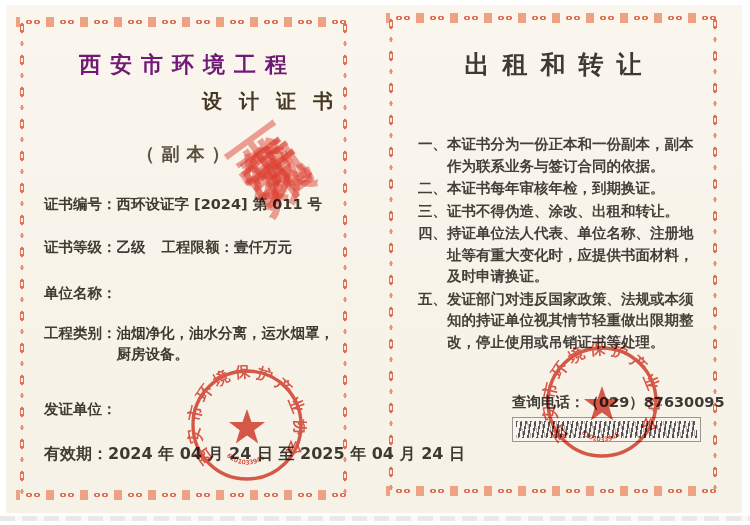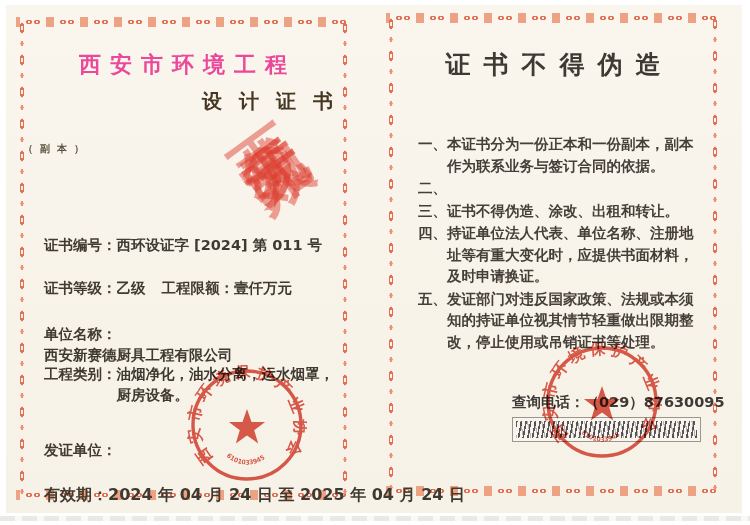--- a/index.html
+++ b/index.html
@@ -33,34 +33,34 @@
     position:absolute;width:10px;
     background-image:
       radial-gradient(ellipse 1.3px 3.4px at 5px 11px,#faf1e4 60%,transparent 74%),
       radial-gradient(ellipse 3.9px 9px at 5px 11px,#e07156 55%,transparent 64%),
       radial-gradient(ellipse 2.5px 3.8px at 5px 26.5px,#ea9176 58%,transparent 68%);
     background-size:10px 32px;background-repeat:repeat-y;
   }
   
   .lp-title1{
     position:absolute;left:16px;top:50px;width:334px;text-align:center;
-    font-size:22px;font-weight:700;letter-spacing:9px;text-indent:9px;color:#ec4899;
+    font-size:22px;font-weight:700;letter-spacing:9px;text-indent:9px;color:#701a75;
   }
   .lp-title2{
     position:absolute;left:16px;top:88px;width:334px;text-align:right;
     font-size:20px;font-weight:700;letter-spacing:17px;text-indent:17px;color:#463723;
   }
   .lp-sub{
-    position:absolute;left:16px;top:142px;width:334px;text-align:left;
-    font-size:10px;font-weight:600;letter-spacing:7px;text-indent:7px;color:#59503f;
+    position:absolute;left:16px;top:142px;width:334px;text-align:center;
+    font-size:18px;font-weight:600;letter-spacing:7px;text-indent:7px;color:#59503f;
     font-family:"DejaVu Serif",serif;
   }
   .field{
     position:absolute;left:44px;width:296px;display:flex;
-    font-size:14.5px;font-weight:700;color:#3f3a31;line-height:21px;margin-top:41px;
+    font-size:14.5px;font-weight:700;color:#3f3a31;line-height:21px;
   }
   .field .lab{flex:0 0 auto;color:#413b30;}
   .field .val{flex:1 1 auto;}
   .nowrap{white-space:nowrap;}
   .pair-gap{width:16px;flex:0 0 auto;}
   
   .rp-title{
     position:absolute;left:390px;top:48px;width:326px;text-align:center;
     font-size:25px;font-weight:600;letter-spacing:13px;text-indent:13px;color:#3e3a33;
     font-family:"DejaVu Serif",serif;
@@ -127,46 +127,46 @@
 <div class="field nowrap" style="top:237px;">
   <span class="lab">证书等级：</span>
   <span>乙级</span>
   <span class="pair-gap"></span>
   <span class="lab">工程限额：</span>
   <span>壹仟万元</span>
 </div>
 
 <div class="field nowrap" style="top:283px;flex-direction:column;">
   <span class="lab">单位名称：</span>
-  <span class="val">西安新赛德厨具工程有限公司</span>
 </div>
 
 <div class="field" style="top:323px;">
   <span class="lab">工程类别：</span>
   <span class="val" style="max-width:220px;">油烟净化，油水分离，运水烟罩，厨房设备。</span>
 </div>
 
 <div class="field nowrap" style="top:399px;">
   <span class="lab">发证单位：</span>
 </div>
 
 <div class="field nowrap" style="top:443px;font-size:16px;">
   <span class="lab">有效期：</span>
   <span class="val">2024 年 04 月 24 日 至 2025 年 04 月 24 日</span>
 </div>
 
-<div class="rp-title">证书不得伪造</div>
+<div class="rp-title">出租和转让</div>
 
 <div class="notices">
   <div class="notice">
     <span class="num">一、</span>
     <span class="txt">本证书分为一份正本和一份副本，副本作为联系业务与签订合同的依据。</span>
   </div>
   <div class="notice">
     <span class="num">二、</span>
+    <span class="txt">本证书每年审核年检，到期换证。</span>
   </div>
   <div class="notice">
     <span class="num">三、</span>
     <span class="txt">证书不得伪造、涂改、出租和转让。</span>
   </div>
   <div class="notice">
     <span class="num">四、</span>
     <span class="txt">持证单位法人代表、单位名称、注册地址等有重大变化时，应提供书面材料，及时申请换证。</span>
   </div>
   <div class="notice">

